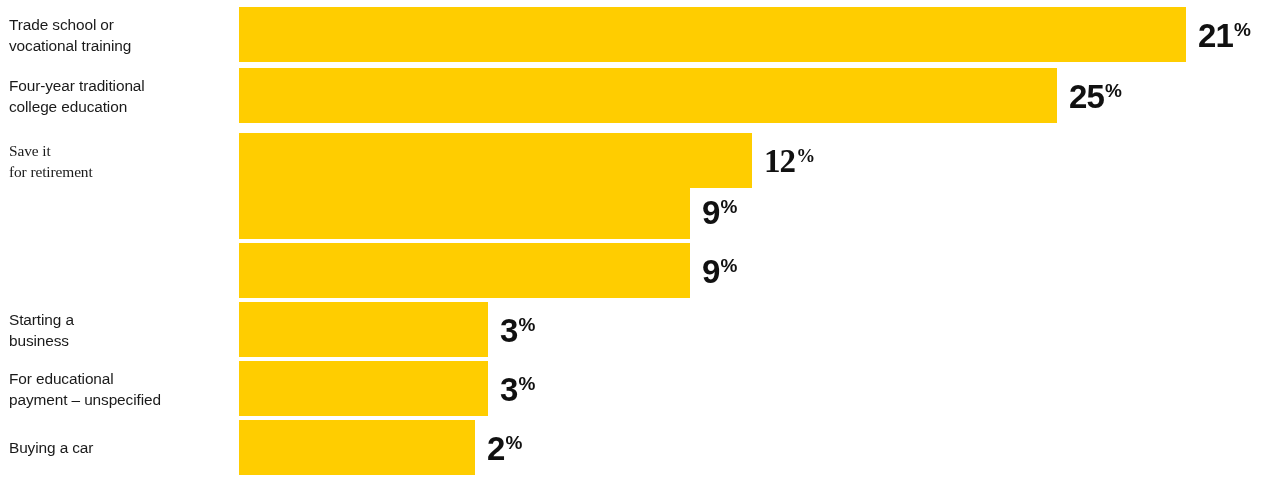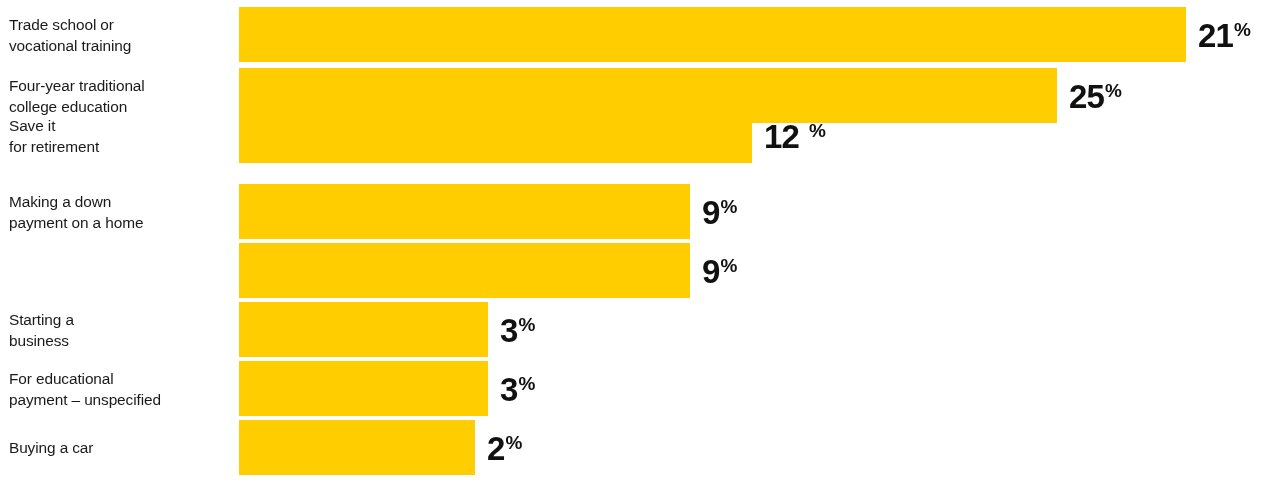--- a/index.html
+++ b/index.html
@@ -94,32 +94,30 @@
     </div>
     <div class="row" style="top: 68px; height: 55px; padding-left: 28px;">
       <div class="row-label">Four-year traditional
 college education</div>
       <div class="bar" style="width: 818px; background: rgb(255, 205, 0);"></div>
       <div class="value" style="left: 1069px; text-align: right;">
         <span class="num">25</span>
         <span class="pct">%</span>
       </div>
     </div>
-    <div class="row" style="top: 108px; height: 55px;">
+    <div class="row" style="top: 133px; height: 55px; font-family: Liberation Serif, serif;">
       <div class="row-label">Save it
 for retirement</div>
       <div class="bar" style="width: 513px; background: rgb(255, 205, 0);"></div>
-      <div class="value" style="left: 764px; gap: 9px;">
+      <div class="value" style="left: 764px;">
         <span class="num">12</span>
         <span class="pct">%</span>
       </div>
     </div>
     <div class="row" style="top: 184px; height: 55px;">
-      <div class="row-label">Making a down
-payment on a home</div>
       <div class="bar" style="width: 451px; background: rgb(255, 205, 0);"></div>
       <div class="value" style="left: 702px;">
         <span class="num">9</span>
         <span class="pct">%</span>
       </div>
     </div>
     <div class="row" style="top: 243px; height: 55px;">
       <div class="bar" style="width: 451px; background: rgb(255, 205, 0);"></div>
       <div class="value" style="left: 702px;">
         <span class="num">9</span>

